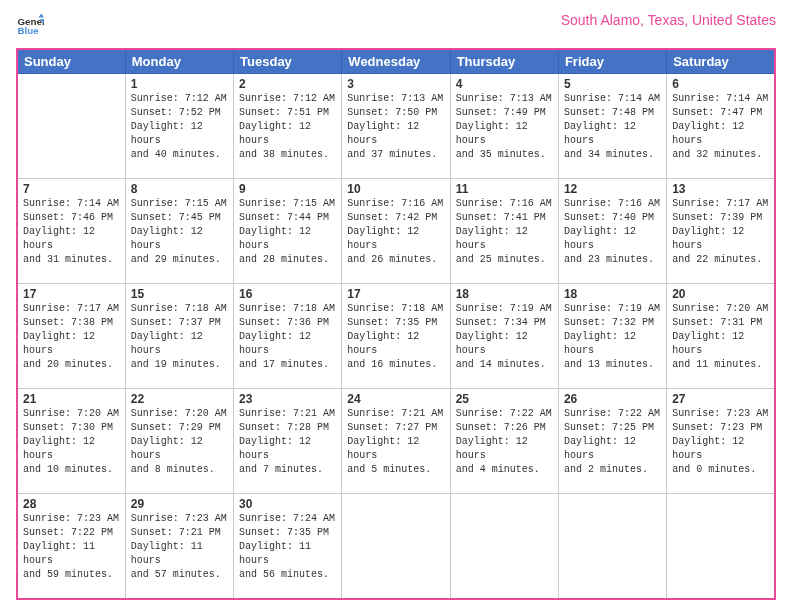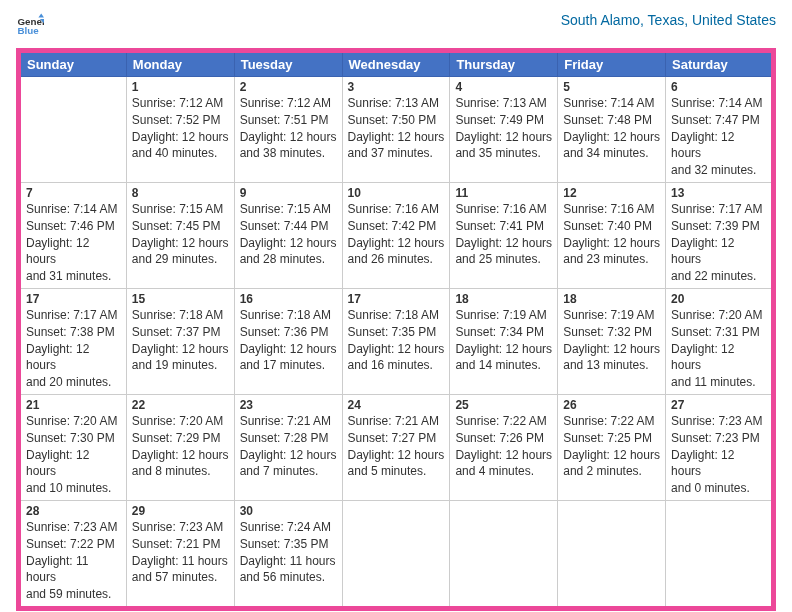--- a/index.html
+++ b/index.html
@@ -35,25 +35,25 @@
     .title-block {
       text-align: right;
     }
     .main-title {
       font-size: 32px;
       font-weight: normal;
       color: #333;
     }
     .subtitle {
       font-size: 14px;
-      color: #0369a1;
+      color: #ec4899;
     }
     .calendar {
       flex: 1;
-      border: 5px solid #ec4899;
+      border: 2px solid #ec4899;
       border-collapse: collapse;
       width: 100%;
       table-layout: fixed;
       padding-left: 32px;
     }
     .calendar th {
       background-color: #4472c4;
       color: white;
       text-align: left;
       padding: 4px 6px;
@@ -71,23 +71,24 @@
       height: 88px;
     }
     .day-number {
       font-size: 12px;
       font-weight: bold;
       color: #333;
       display: block;
       margin-bottom: 1px;
     }
     .day-info {
-      font-size: 12px;
+      font-size: 10px;
       line-height: 1.4;
       color: #333;
+      font-family: Liberation Mono, monospace;
     }
     .empty-cell {
       background: #fff;
     }
     .last-row td {
       height: 72px;
     }
   </style>
 </head>
 <body>

